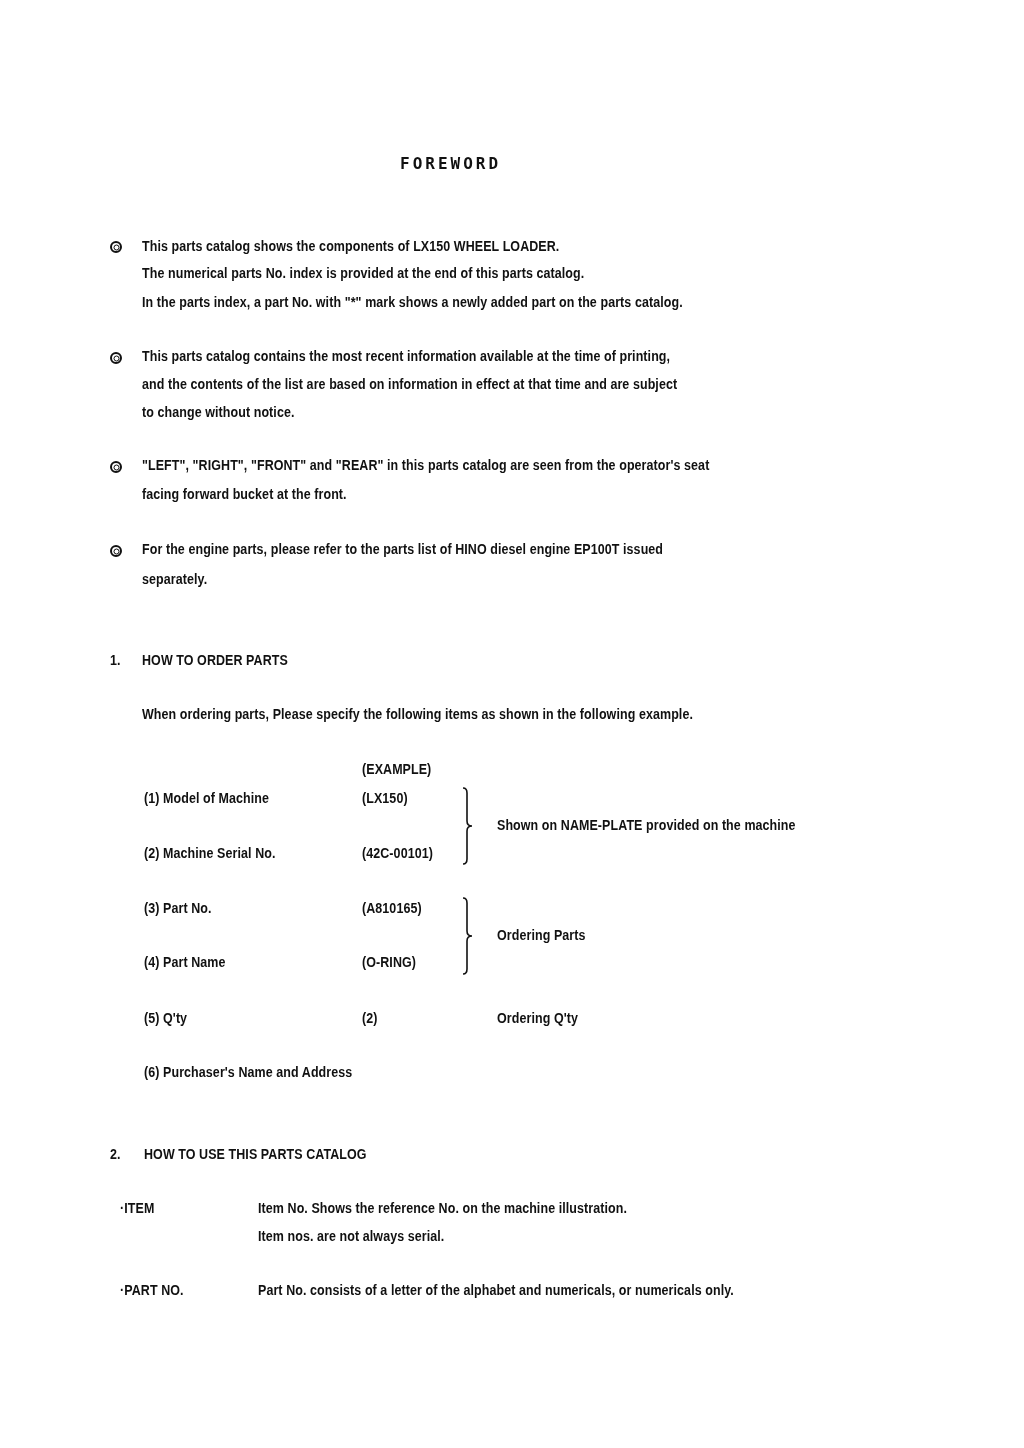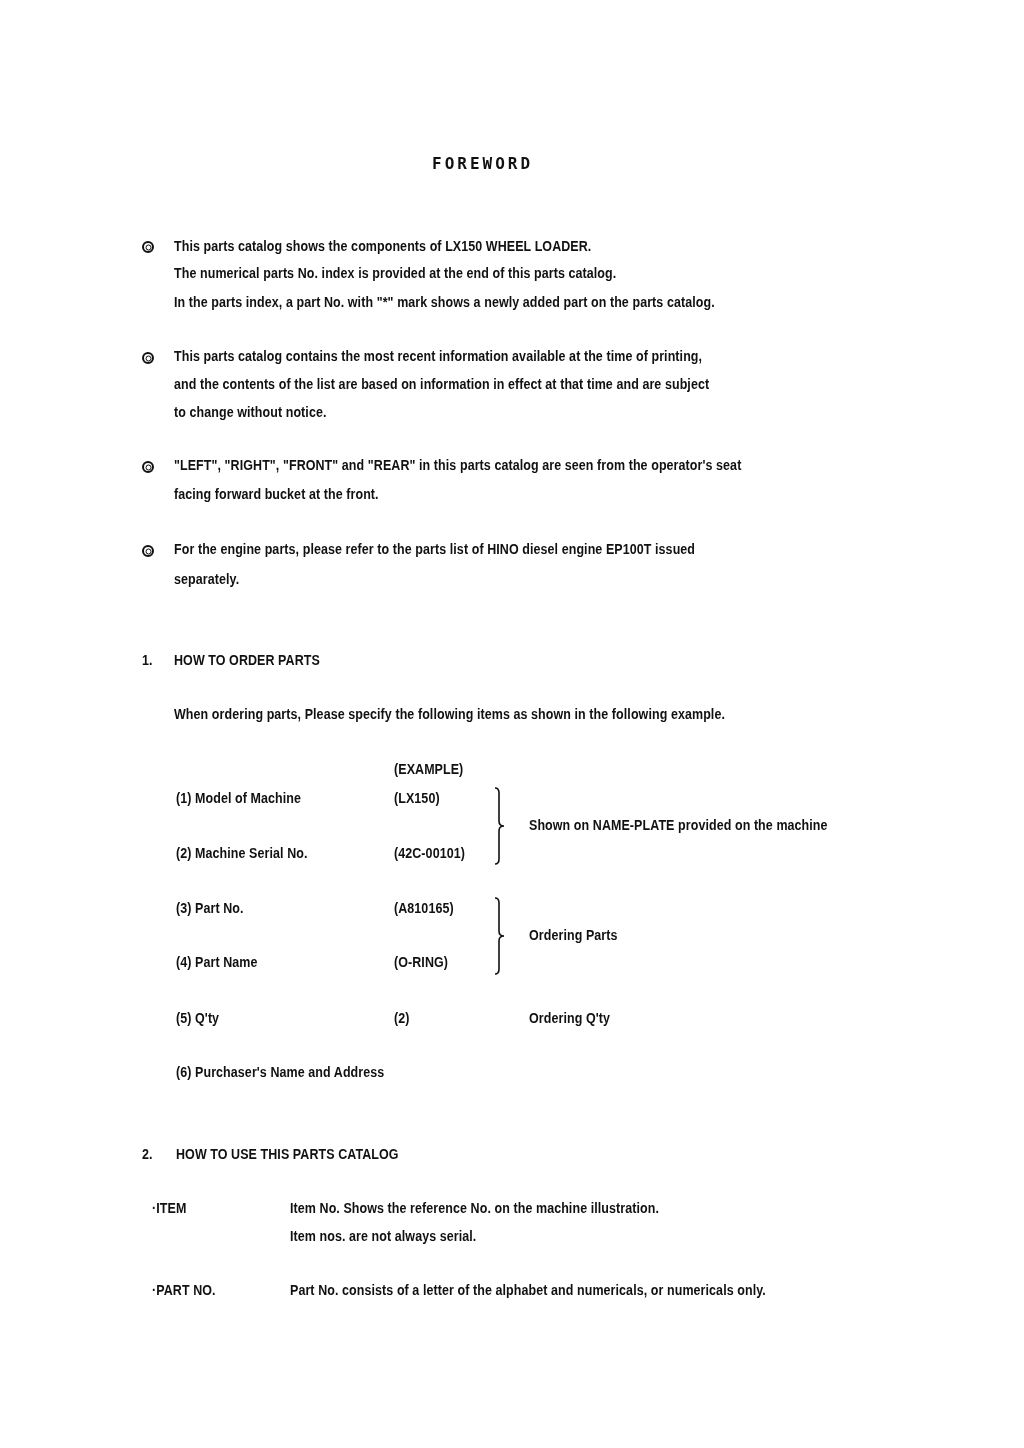--- a/index.html
+++ b/index.html
@@ -11,21 +11,21 @@
       width: 1024px;
       height: 1448px;
       position: relative;
       overflow: hidden;
       font-family: "DejaVu Sans Mono", "Liberation Mono", monospace;
       color: #111111;
     }
     .page {
       position: absolute;
       left: 0; top: 0;
-      width: 932px; height: 1448px; margin-left: 32px;
+      width: 932px; height: 1448px;
     }
     .abs { position: absolute; white-space: nowrap; }
     .txt {
       font-family: "Liberation Sans Narrow", "Liberation Sans", sans-serif;
       font-size: 14.5px;
       letter-spacing: 0.1px;
       font-weight: bold;
       transform-origin: left top;
       transform: scaleX(0.86);
     }

